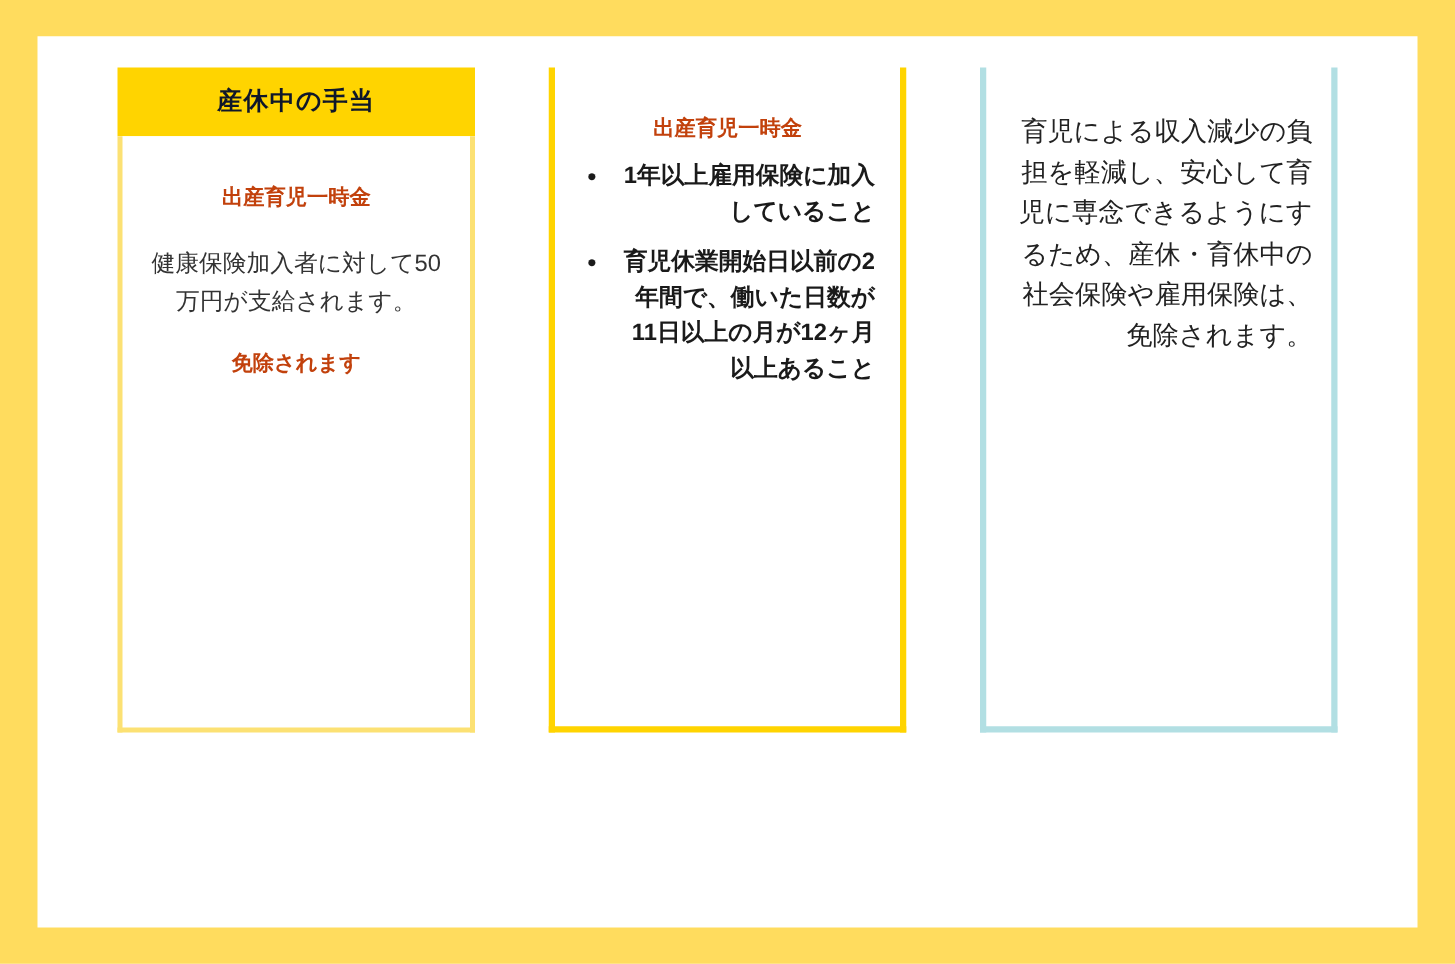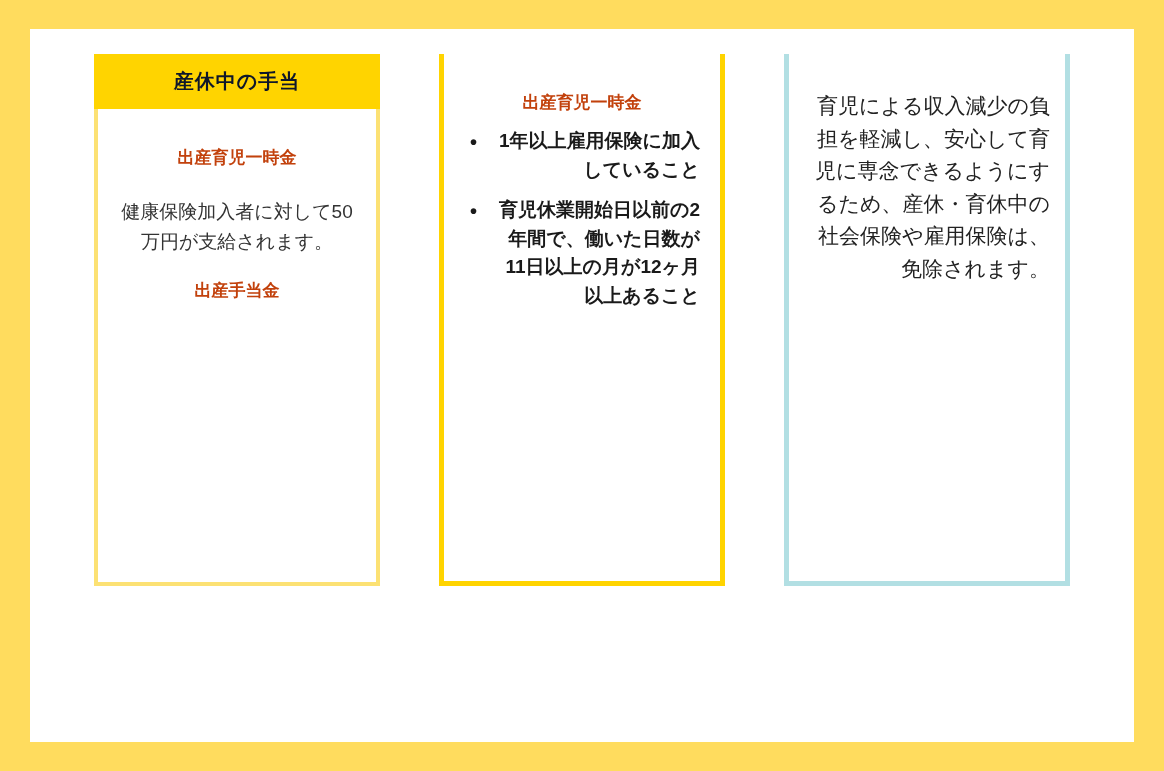--- a/index.html
+++ b/index.html
@@ -114,21 +114,21 @@
   <div class="inner">
 
 
     <div class="columns">
 
       <section class="col">
         <header class="col-header yellow">産休中の手当</header>
         <div class="col-body border-yellow-light centered">
           <h3>出産育児一時金</h3>
           <p class="desc">健康保険加入者に対して50万円が支給されます。</p>
-          <h3>出産手当金</h3>
+          <h3>免除されます</h3>
         </div>
       </section>
 
       <section class="col">
         <div class="col-body border-yellow centered">
           <h3>出産育児一時金</h3>
           <ul class="bullet-list">
             <li>1年以上雇用保険に加入していること</li>
             <li>育児休業開始日以前の2年間で、働いた日数が11日以上の月が12ヶ月以上あること</li>
           </ul>

